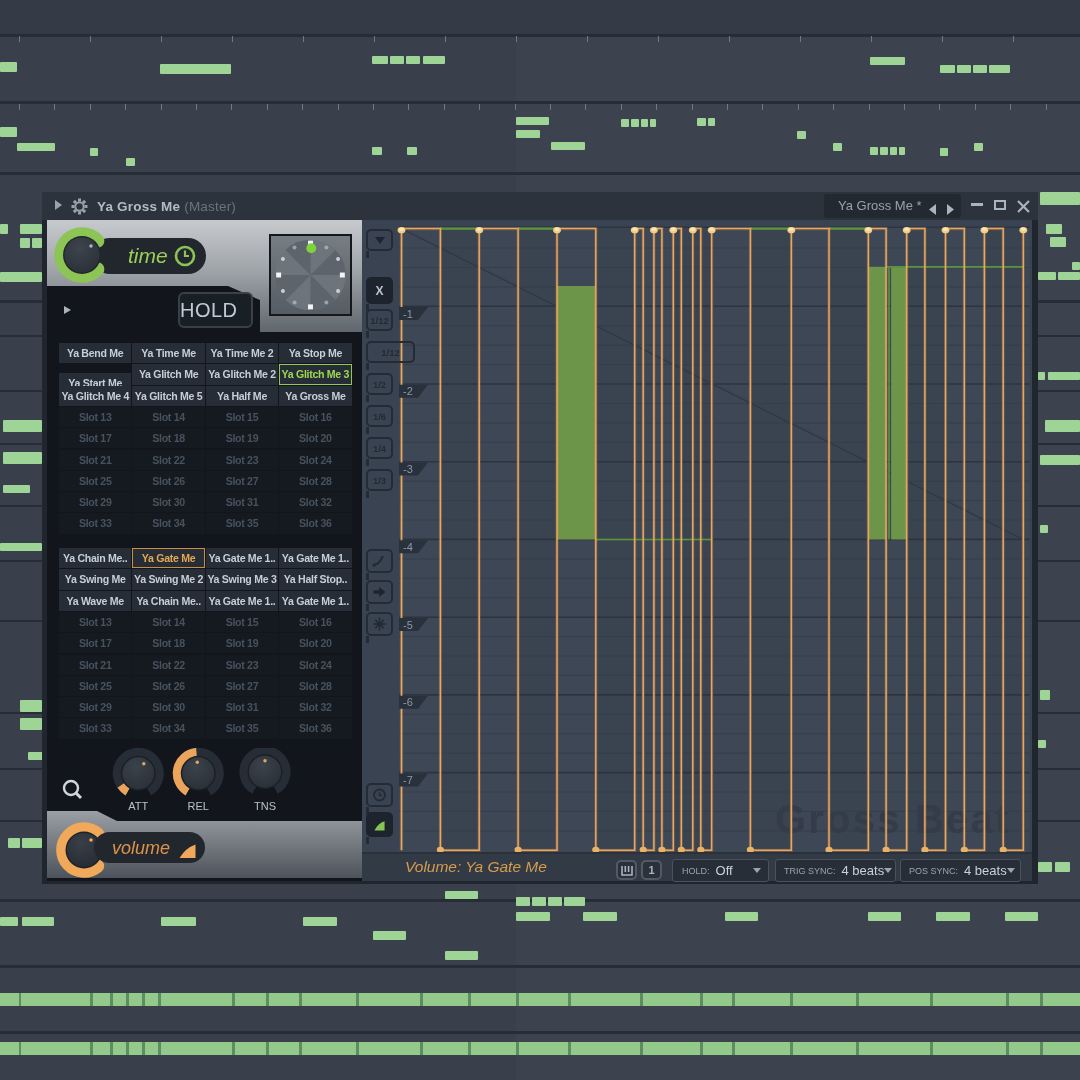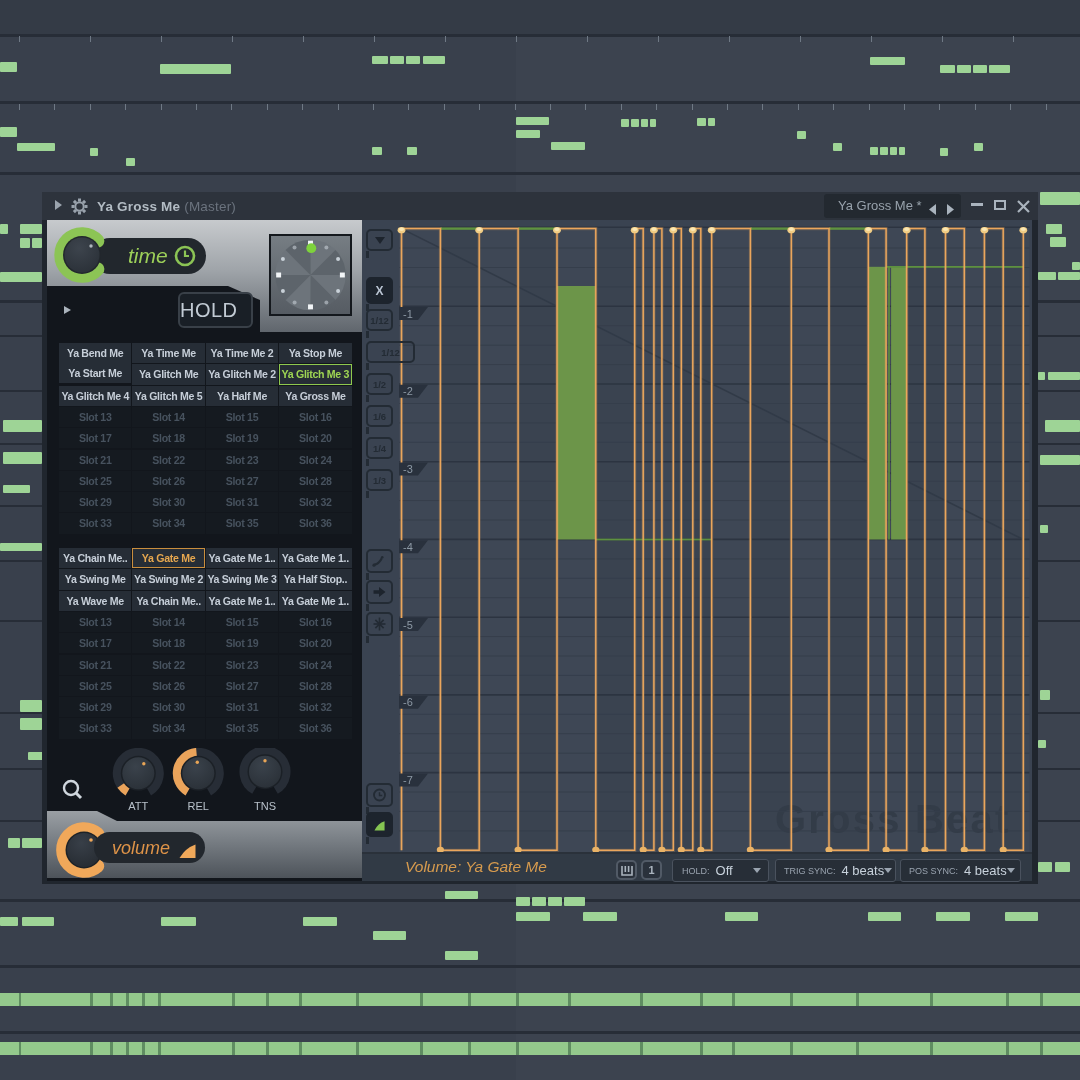--- a/index.html
+++ b/index.html
@@ -518,21 +518,21 @@
             <rect x="5.4" y="38.4" width="5.2" height="5.2" fill="#f2f5f7"></rect>
             <circle cx="12.5" cy="24.2" r="2.1" fill="#cdd6dd" opacity="0.95"></circle>
             <circle cx="24.7" cy="12.0" r="2.1" fill="#cdd6dd" opacity="0.55"></circle>
             <circle cx="42.3" cy="12.8" r="5.2" fill="#7ed23c"></circle>
           </svg></div>
         <div class="grid" style="top:123px">
           <div class="cell named" style="left:0.0px;top:0.0px">Ya Bend Me</div>
           <div class="cell named" style="left:73.4px;top:0.0px">Ya Time Me</div>
           <div class="cell named" style="left:146.8px;top:0.0px">Ya Time Me 2</div>
           <div class="cell named" style="left:220.2px;top:0.0px">Ya Stop Me</div>
-          <div class="cell named" style="left:0.0px;top:20px">Ya Start Me</div>
+          <div class="cell named" style="left:0.0px;top:30px">Ya Start Me</div>
           <div class="cell named" style="left:73.4px;top:21.3px">Ya Glitch Me</div>
           <div class="cell named" style="left:146.8px;top:21.3px">Ya Glitch Me 2</div>
           <div class="cell named selg" style="left:220.2px;top:21.3px">Ya Glitch Me 3</div>
           <div class="cell named" style="left:0.0px;top:42.6px">Ya Glitch Me 4</div>
           <div class="cell named" style="left:73.4px;top:42.6px">Ya Glitch Me 5</div>
           <div class="cell named" style="left:146.8px;top:42.6px">Ya Half Me</div>
           <div class="cell named" style="left:220.2px;top:42.6px">Ya Gross Me</div>
           <div class="cell slot" style="left:0.0px;top:63.9px">Slot 13</div>
           <div class="cell slot" style="left:73.4px;top:63.9px">Slot 14</div>
           <div class="cell slot" style="left:146.8px;top:63.9px">Slot 15</div>

